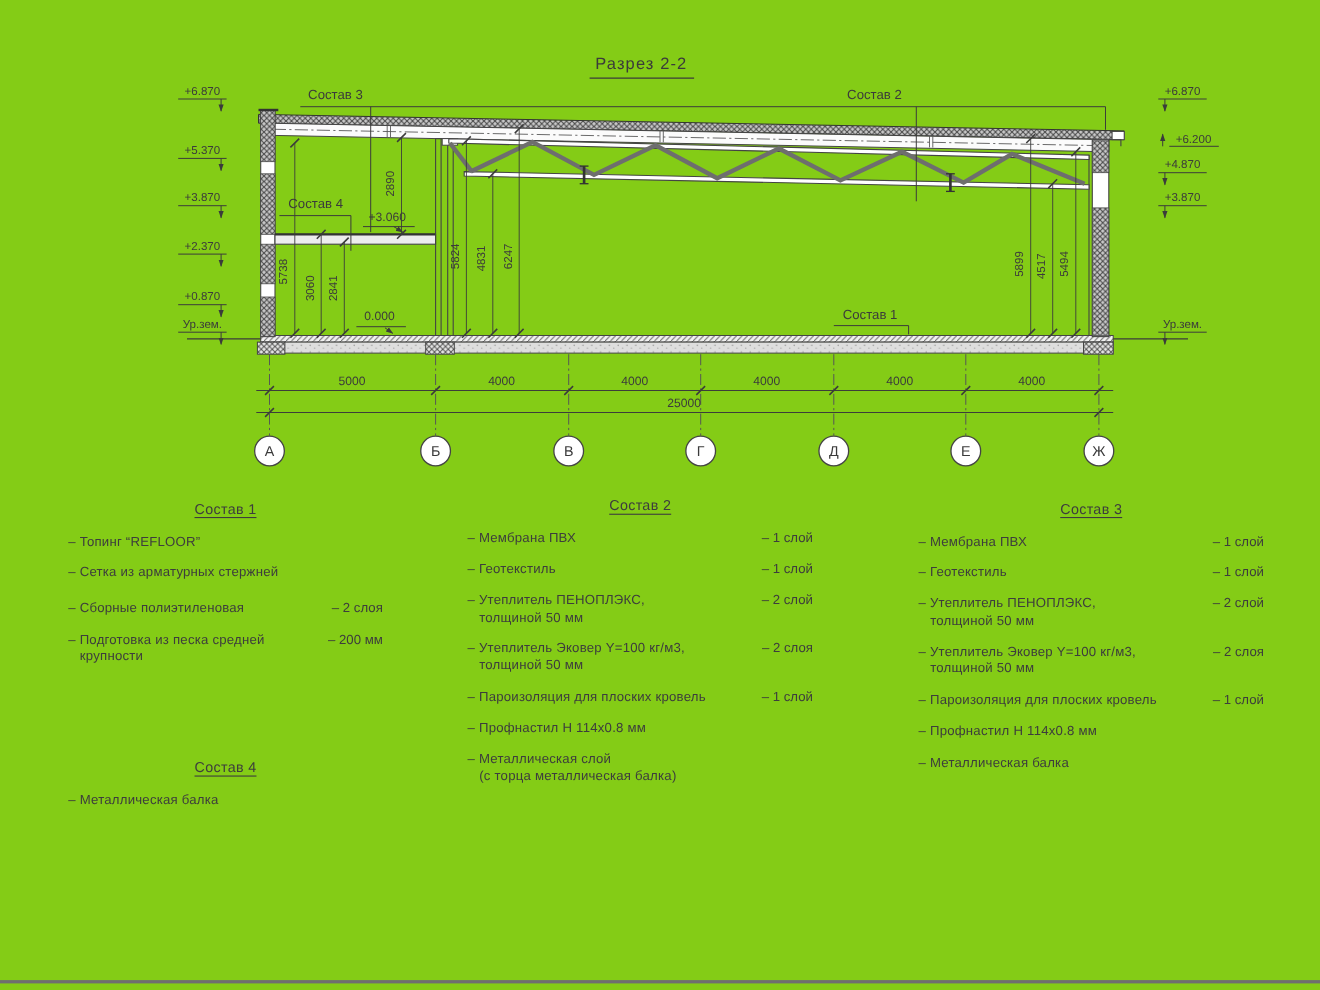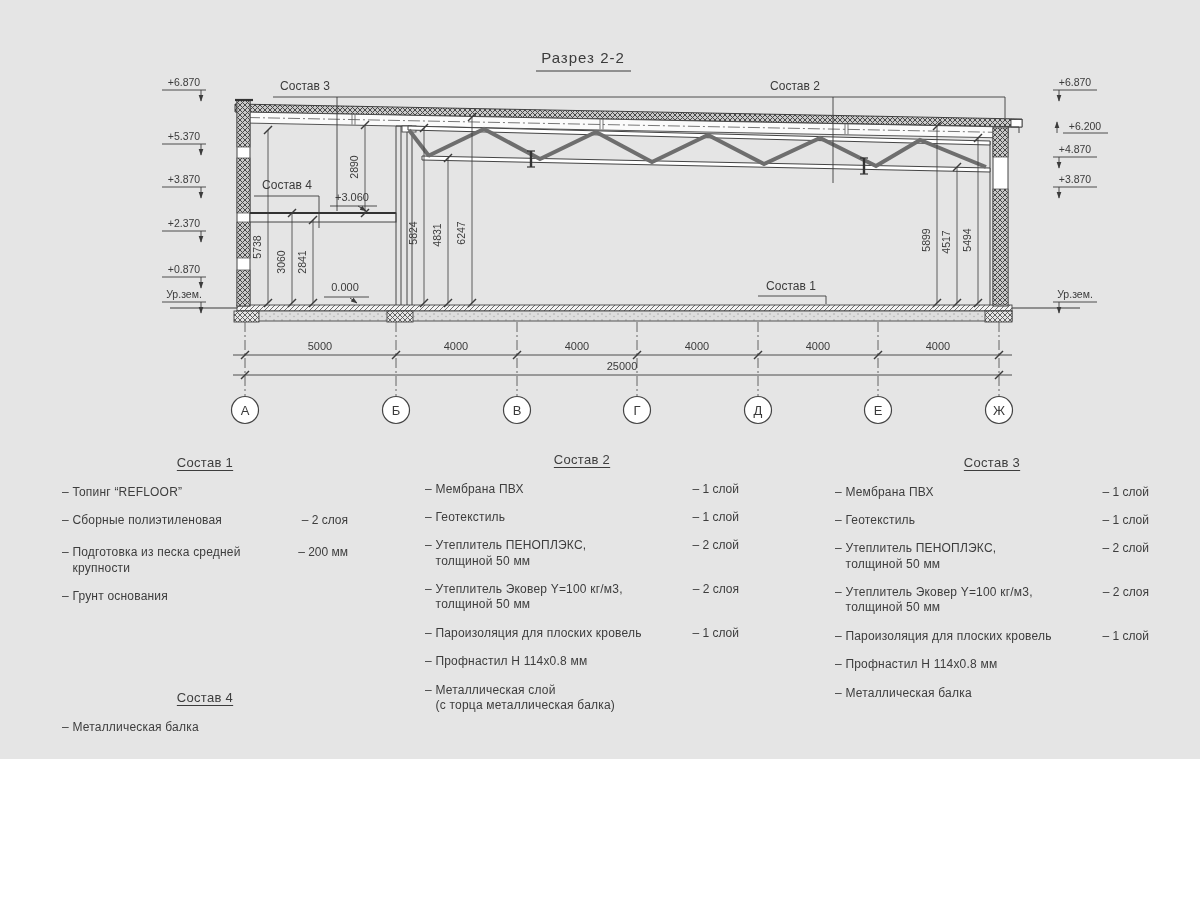--- a/index.html
+++ b/index.html
@@ -1,16 +1,16 @@
 <!DOCTYPE html>
 <html><head>
 <meta charset="utf-8">
 <style>
   html,body{margin:0;padding:0;background:#fff;}
-  .page{position:relative;width:1200px;height:759px;background:#e5e5e5;overflow:hidden;
+  .page{position:relative;width:1200px;height:900px;background:#84cc16;overflow:hidden;
         font-family:"Liberation Sans",sans-serif;color:#3b3b3b;}
   svg text{font-family:"Liberation Sans",sans-serif;fill:#3b3b3b;}
   .mlist{position:absolute;font-size:12px;line-height:1.28;color:#3d3d3d;}
   .mlist h3{font-size:13px;font-weight:normal;text-align:center;margin:0 0 13px 0;
             text-decoration:underline;text-underline-offset:3px;letter-spacing:.3px;}
   .mlist .row{display:flex;justify-content:space-between;align-items:flex-start;margin-bottom:13px;}
   .mlist .itext{white-space:pre-wrap;letter-spacing:.2px;}
   .mlist .ival{white-space:nowrap;margin-left:8px;}
   #list-sostav1 .rows .row:nth-child(3){margin-top:17px;}
   #list-sostav1 .rows .row:nth-child(2){margin-bottom:16px;}
@@ -291,31 +291,31 @@
 </svg>
 
 
 <section class="mlist" id="list-sostav1" style="left:62px;top:455px;width:286px">
   <h3>Состав 1</h3>
   <div class="rows">
         <div class="row">
           <span class="itext">– Топинг “REFLOOR”</span>
         </div>
         <div class="row">
+          <span class="itext">– Сетка из арматурных стержней</span>
+        </div>
+        <div class="row">
           <span class="itext">– Сборные полиэтиленовая</span>
           <span class="ival">–  2 слоя</span>
         </div>
         <div class="row">
           <span class="itext">– Подготовка из песка средней
    крупности</span>
           <span class="ival">– 200 мм</span>
         </div>
-        <div class="row">
-          <span class="itext">– Грунт основания</span>
-        </div>
       </div>
 </section>
 
 <section class="mlist" id="list-sostav2" style="left:425px;top:452px;width:314px">
   <h3>Состав 2</h3>
   <div class="rows">
         <div class="row">
           <span class="itext">– Мембрана ПВХ</span>
           <span class="ival">– 1 слой</span>
         </div>

